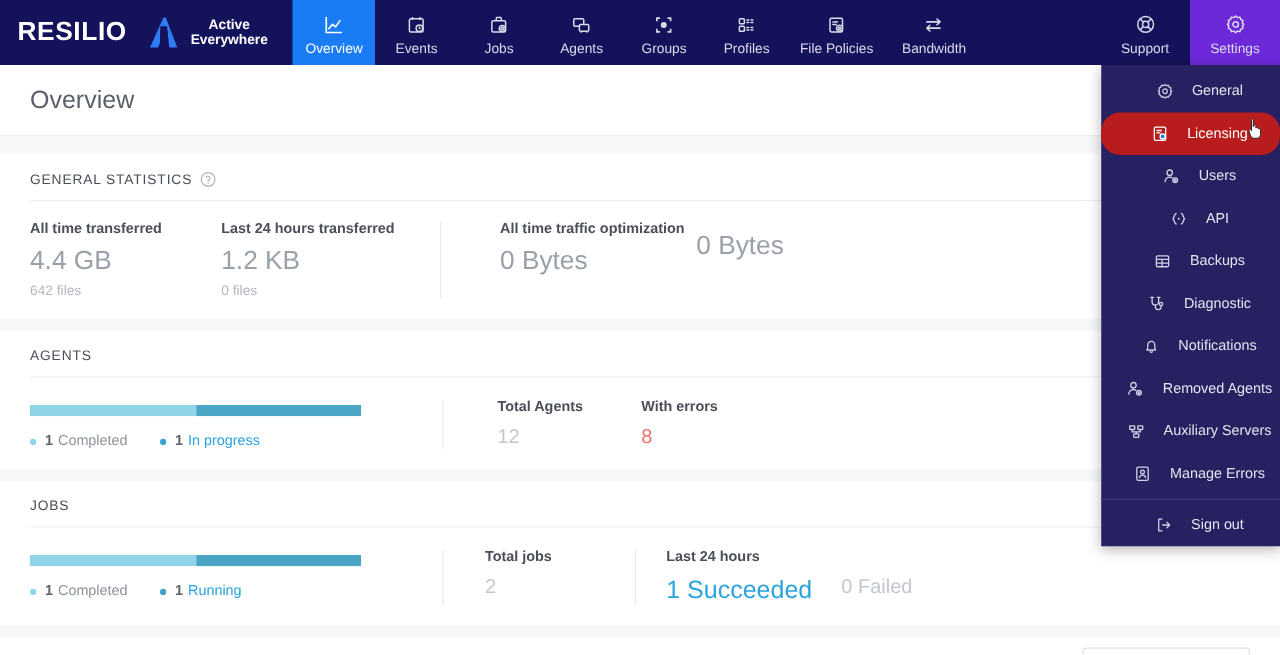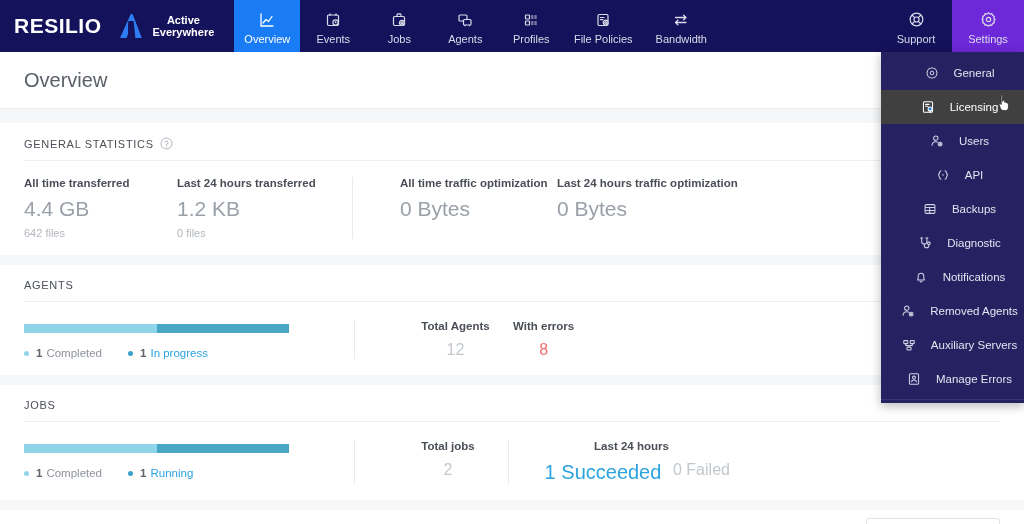--- a/index.html
+++ b/index.html
@@ -141,21 +141,21 @@
   .bar-b { background: #49a6c4; }
   .legend { display: flex; margin-top: 14px; }
   .leg { display: flex; align-items: center; margin-right: 26px; font-size: 11.5px; }
   .leg .d { width: 5px; height: 5px; border-radius: 50%; margin-right: 7px; }
   .leg .d.a { background: #8fd4e8; }
   .leg .d.b { background: #3aa2cc; }
   .leg .n { font-weight: 700; color: #5d636b; margin-right: 4px; }
   .leg .t { color: #8d939b; }
   .leg .t.link { color: #2aa3df; }
 
-  .metric { padding-left: 0; text-align: center; }
+  .metric { padding-left: 0; }
   .metric .stat-label { font-size: 11.5px; }
   .metric .big {
     font-size: 16px; font-weight: 300;
     color: #9aa0a8; margin-top: 9px;
   }
   .metric .big.err { color: #f2706e; }
   .metric .big.ok { color: #2aa3df; font-size: 20px; }
   .metric .big.muted { color: #c2c7cd; }
 
   .inline-pair { display: flex; }
@@ -193,21 +193,21 @@
   }
   .dd-item {
     height: 34px;
     display: flex; align-items: center;
     padding-left: 14px;
     color: #e2e3ee;
     font-size: 11.5px;
     cursor: pointer;
     justify-content: center;
   }
-  .dd-item.selected { background: #404040; color: #ffffff; }
+  .dd-item.selected { background: #b91c1c; color: #ffffff; border-radius: 15px; }
   .dd-item .dd-ico {
     width: 20px; display: flex; align-items: center;
     margin-right: 9px;
   }
   .dd-div {
     height: 1px; background: #3a3678;
     margin: 3px 0;
   }
   .cursor {
     position: absolute;
@@ -276,20 +276,29 @@
       <span class="ico">
         <svg width="16" height="16" viewBox="0 0 16 16" fill="none" stroke="#d9dbe9" stroke-width="1.2">
           <rect x="2" y="3" width="8" height="6" rx="1"></rect>
           <rect x="6.5" y="7.5" width="7.5" height="5.5" rx="1" fill="#15125c"></rect>
           <path d="M8 13 L8 14.2 M12.5 13 L12.5 14.2"></path>
         </svg>
       </span>
       <span class="lbl">Agents</span>
     </div>
 
+    <div class="navitem">
+      <span class="ico">
+        <svg width="16" height="16" viewBox="0 0 16 16" fill="none" stroke="#d9dbe9" stroke-width="1.3">
+          <path d="M2.5 5 L2.5 2.5 L5 2.5 M11 2.5 L13.5 2.5 L13.5 5 M13.5 11 L13.5 13.5 L11 13.5 M5 13.5 L2.5 13.5 L2.5 11"></path>
+          <circle cx="8" cy="8" r="2.4" fill="#d9dbe9" stroke="none"></circle>
+        </svg>
+      </span>
+      <span class="lbl">Groups</span>
+    </div>
 
     <div class="navitem">
       <span class="ico">
         <svg width="16" height="16" viewBox="0 0 16 16" fill="none" stroke="#d9dbe9" stroke-width="1.2">
           <rect x="2.5" y="3" width="4" height="4" rx="0.7"></rect>
           <rect x="2.5" y="9" width="4" height="4" rx="0.7"></rect>
           <path d="M8.5 4 L10 4 M11.8 4 L13.3 4 M8.5 6 L10 6 M11.8 6 L13.3 6 M8.5 10 L10 10 M11.8 10 L13.3 10 M8.5 12 L10 12 M11.8 12 L13.3 12" stroke-linecap="round"></path>
         </svg>
       </span>
       <span class="lbl">Profiles</span>
@@ -368,21 +377,20 @@
         <div class="stat-label">Last 24 hours transferred</div>
         <div class="stat-value">1.2 KB</div>
         <div class="stat-sub">0 files</div>
       </div>
       <div class="vdiv"></div>
       <div class="statcell" style="width:190px; padding-left:47px">
         <div class="stat-label">All time traffic optimization</div>
         <div class="stat-value">0 Bytes</div>
       </div>
       <div class="statcell" style="width:230px; padding-left:14px">
-        <div class="stat-label">Last 24 hours traffic optimization</div>
         <div class="stat-value">0 Bytes</div>
       </div>
     </div>
   </div>
 
   <div class="card">
     <div class="sec-title-row">
       <span class="sec-title">AGENTS</span>
     </div>
     <div class="progrow">
@@ -574,19 +582,28 @@
         <rect x="2.8" y="2" width="10.4" height="12" rx="1.2"></rect>
         <circle cx="8" cy="6.4" r="1.7"></circle>
         <path d="M5.2 11.8 C5.2 10 6.4 9.2 8 9.2 C9.6 9.2 10.8 10 10.8 11.8"></path>
       </svg>
     </span>
     <span>Manage Errors</span>
   </div>
 
   <div class="dd-div"></div>
 
+  <div class="dd-item">
+    <span class="dd-ico">
+      <svg width="14" height="14" viewBox="0 0 16 16" fill="none" stroke="#cfd1e4" stroke-width="1.2" stroke-linecap="round" stroke-linejoin="round">
+        <path d="M6.4 2.6 L3.4 2.6 L3.4 13.4 L6.4 13.4"></path>
+        <path d="M7 8 L13 8 M10.8 5.4 L13.4 8 L10.8 10.6"></path>
+      </svg>
+    </span>
+    <span>Sign out</span>
+  </div>
 </div>
 
 <div class="cursor">
   <svg width="14" height="18" viewBox="0 0 14 18">
     <path d="M4.2 1.6 C4.2 0.8 5.6 0.8 5.6 1.6 L5.6 7.4 L6.4 6.4 C6.8 5.7 8 6.1 7.8 6.9 L7.5 8.2 C8.3 7.9 9.4 8.1 9.6 8.9 C10.5 8.8 11.4 9.2 11.4 10.2 L11.4 13.4 C11.4 15.4 10.2 16.6 8.4 16.6 L6.4 16.6 C4.6 16.6 3.6 15.4 3.2 13.8 L2.2 10.6 C1.9 9.6 3.1 8.9 3.7 9.8 L4.2 10.6 Z" fill="#ffffff" stroke="#2a2a2a" stroke-width="0.8" stroke-linejoin="round"></path>
   </svg>
 </div>
 
 </body></html>

